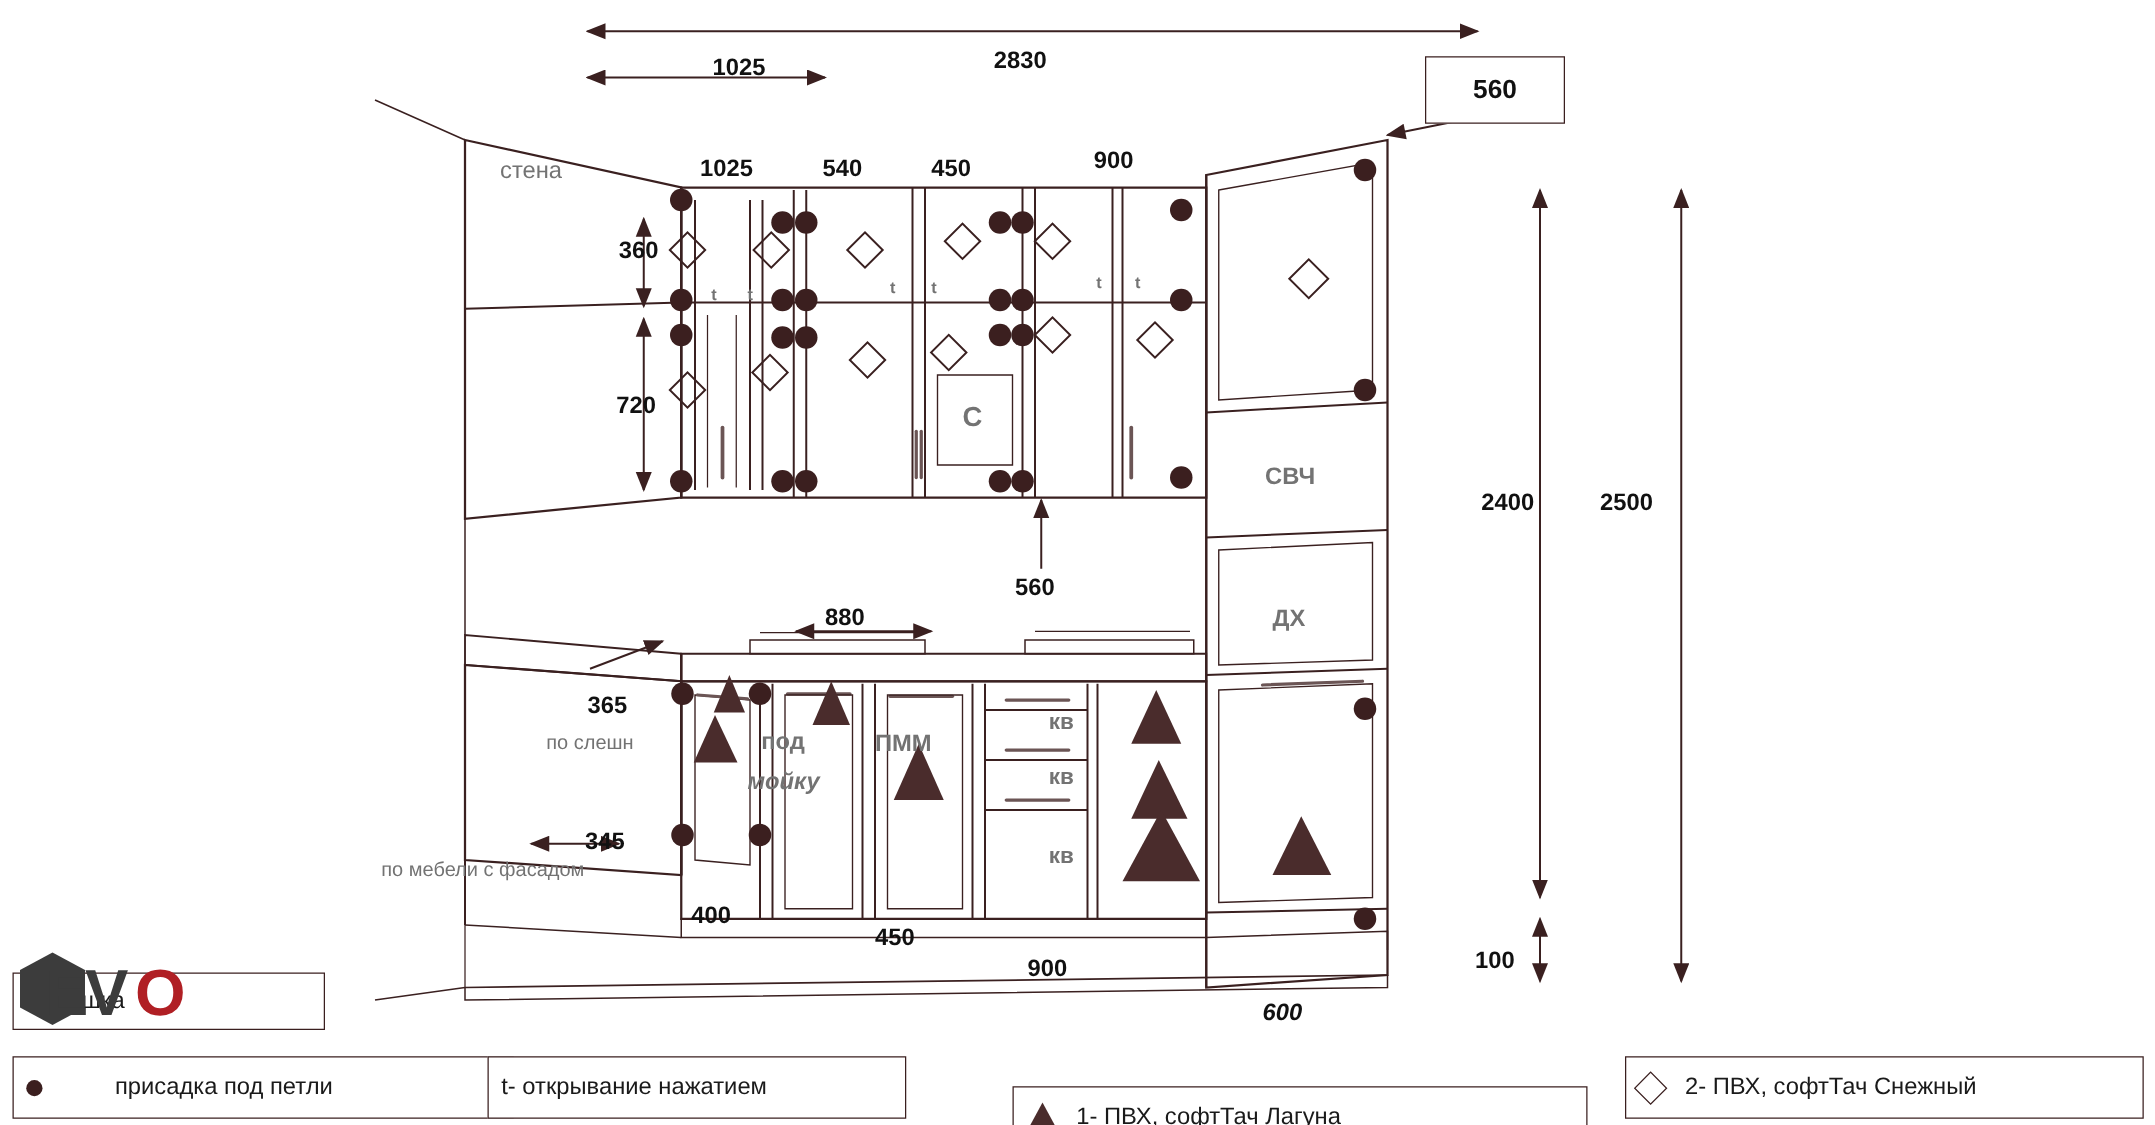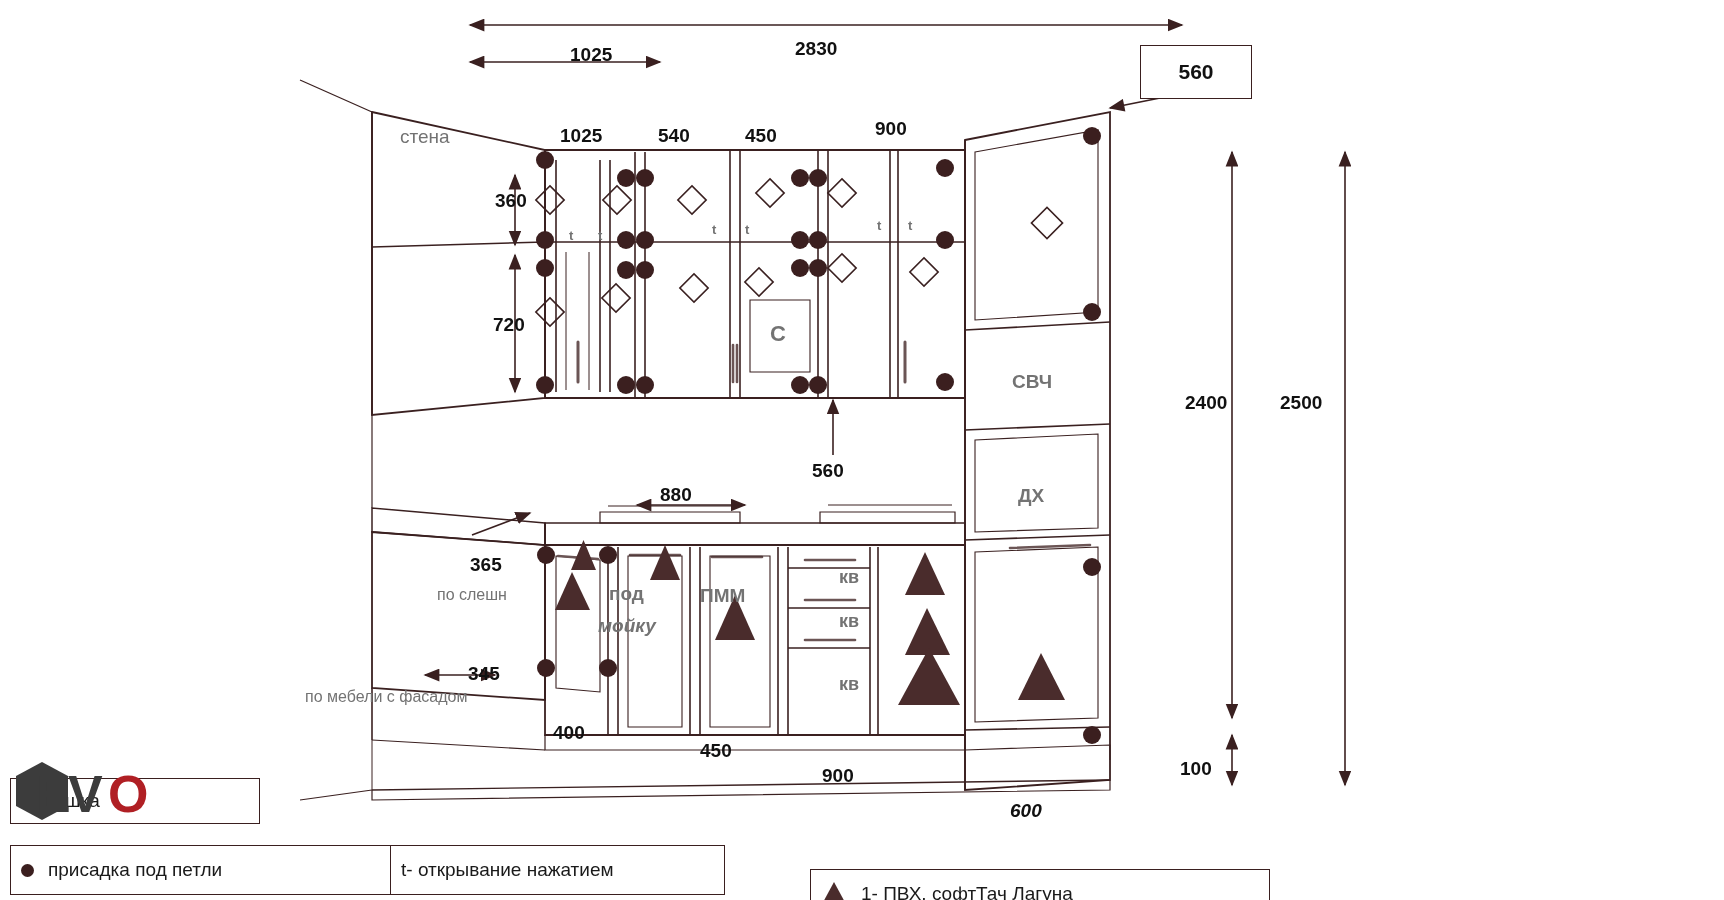--- a/index.html
+++ b/index.html
@@ -370,34 +370,38 @@
   <div class="lbl tiny" style="left:598px; top:228px;">t</div>
   <div class="lbl tiny" style="left:712px; top:222px;">t</div>
   <div class="lbl tiny" style="left:745px; top:222px;">t</div>
   <div class="lbl tiny" style="left:877px; top:218px;">t</div>
   <div class="lbl tiny" style="left:908px; top:218px;">t</div>
 
   <div class="legend-box" style="left:10px; top:778px; width:250px; height:46px;">
     <span class="txt">С- сушка</span>
   </div>
 
-  <div class="legend-box" style="left:10px; top:845px; width:401px; height:50px;">
+  <div class="legend-box" style="left:10px; top:845px; width:401px; height:50px;gap:44px;">
     <span class="swatch-dot"></span>
     <span class="txt">присадка под петли</span>
   </div>
 
   <div class="legend-box" style="left:390px; top:845px; width:335px; height:50px;">
     <span class="txt">t- открывание нажатием</span>
   </div>
 
   <div class="legend-box" style="left:810px; top:845px; width:460px; height:50px;margin-top:24px;">
     <span class="swatch-tri"></span>
     <span class="txt">1- ПВХ, софтТач  Лагуна</span>
   </div>
 
+  <div class="legend-box" style="left:1300px; top:845px; width:415px; height:50px;">
+    <span class="swatch-dia"></span>
+    <span class="txt">2-  ПВХ, софтТач Снежный</span>
+  </div>
 
   <svg id="watermark" viewBox="0 0 170 86">
     <polygon points="8,22 34,8 60,22 60,52 34,66 8,52" fill="#3c3c3c"></polygon>
     <text x="28" y="58" font-family="Liberation Sans, sans-serif" font-size="52" font-weight="bold" fill="#3c3c3c">E</text>
     <text x="60" y="58" font-family="Liberation Sans, sans-serif" font-size="52" font-weight="bold" fill="#3c3c3c">V</text>
     <text x="100" y="58" font-family="Liberation Sans, sans-serif" font-size="52" font-weight="bold" fill="#b01f24">O</text>
   </svg>
 
 </div>
 

